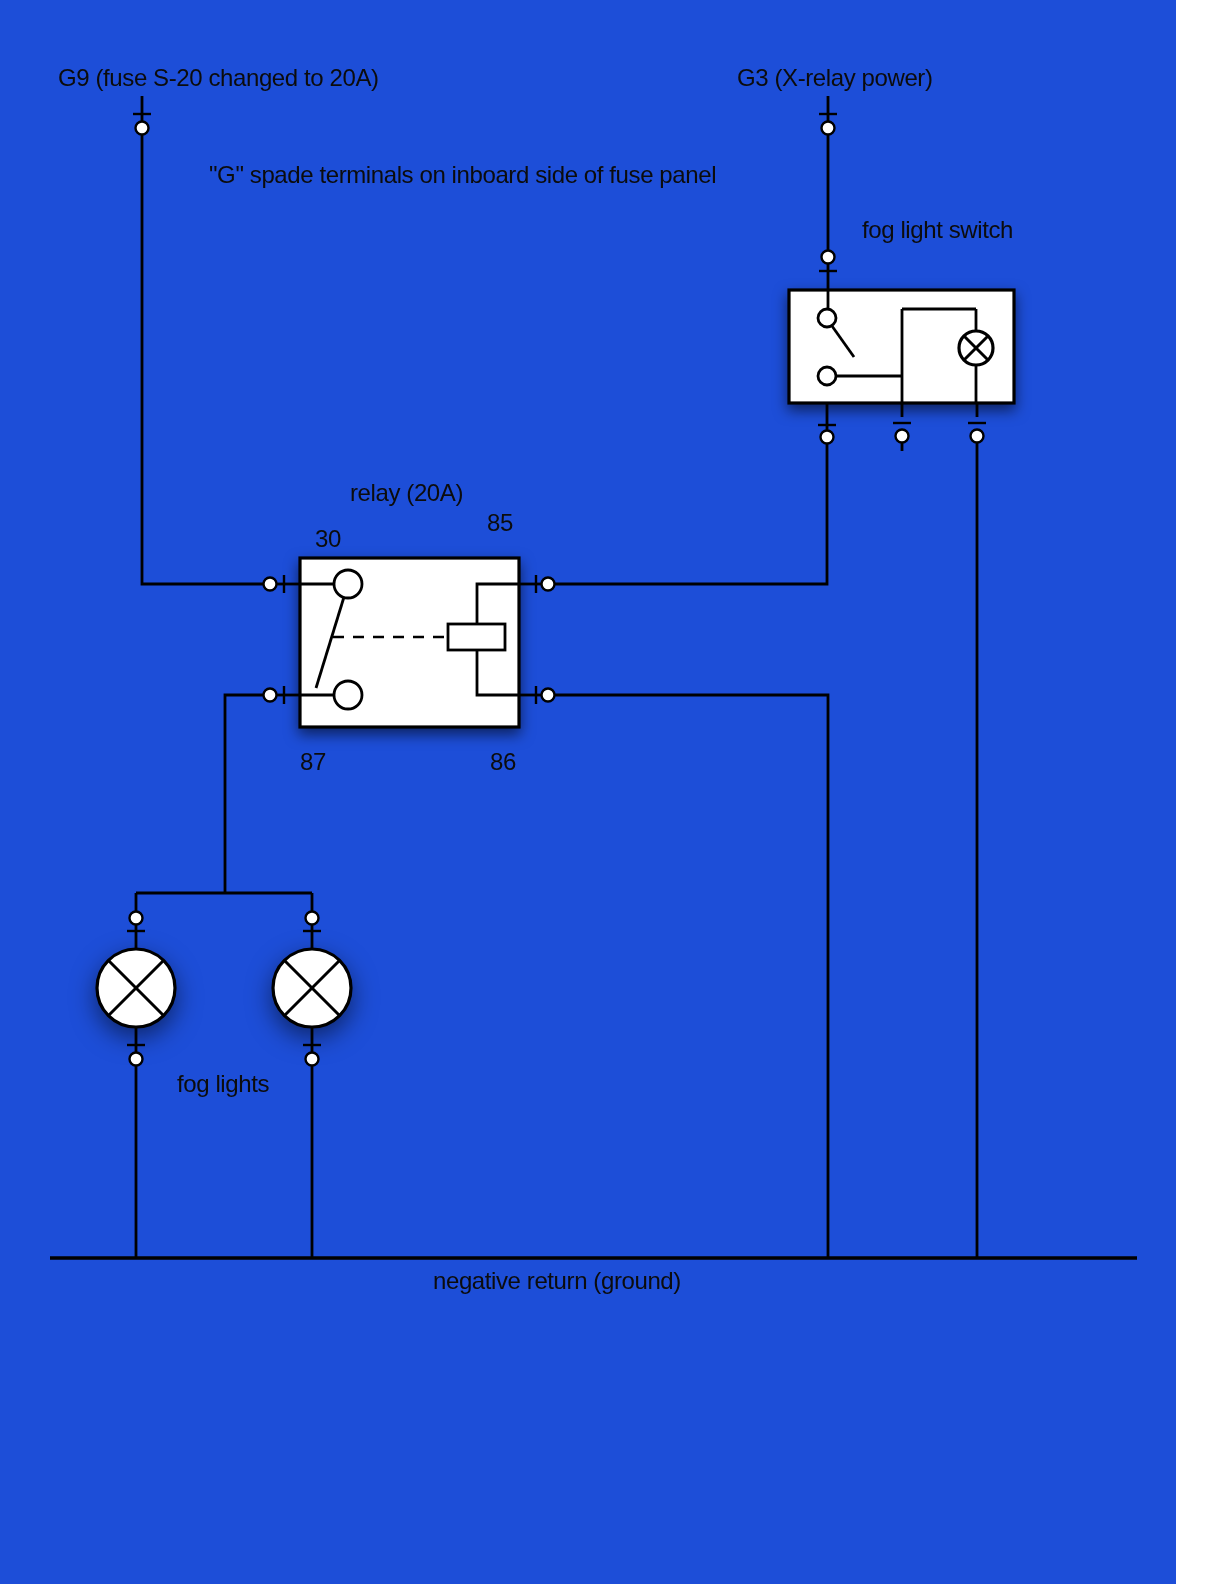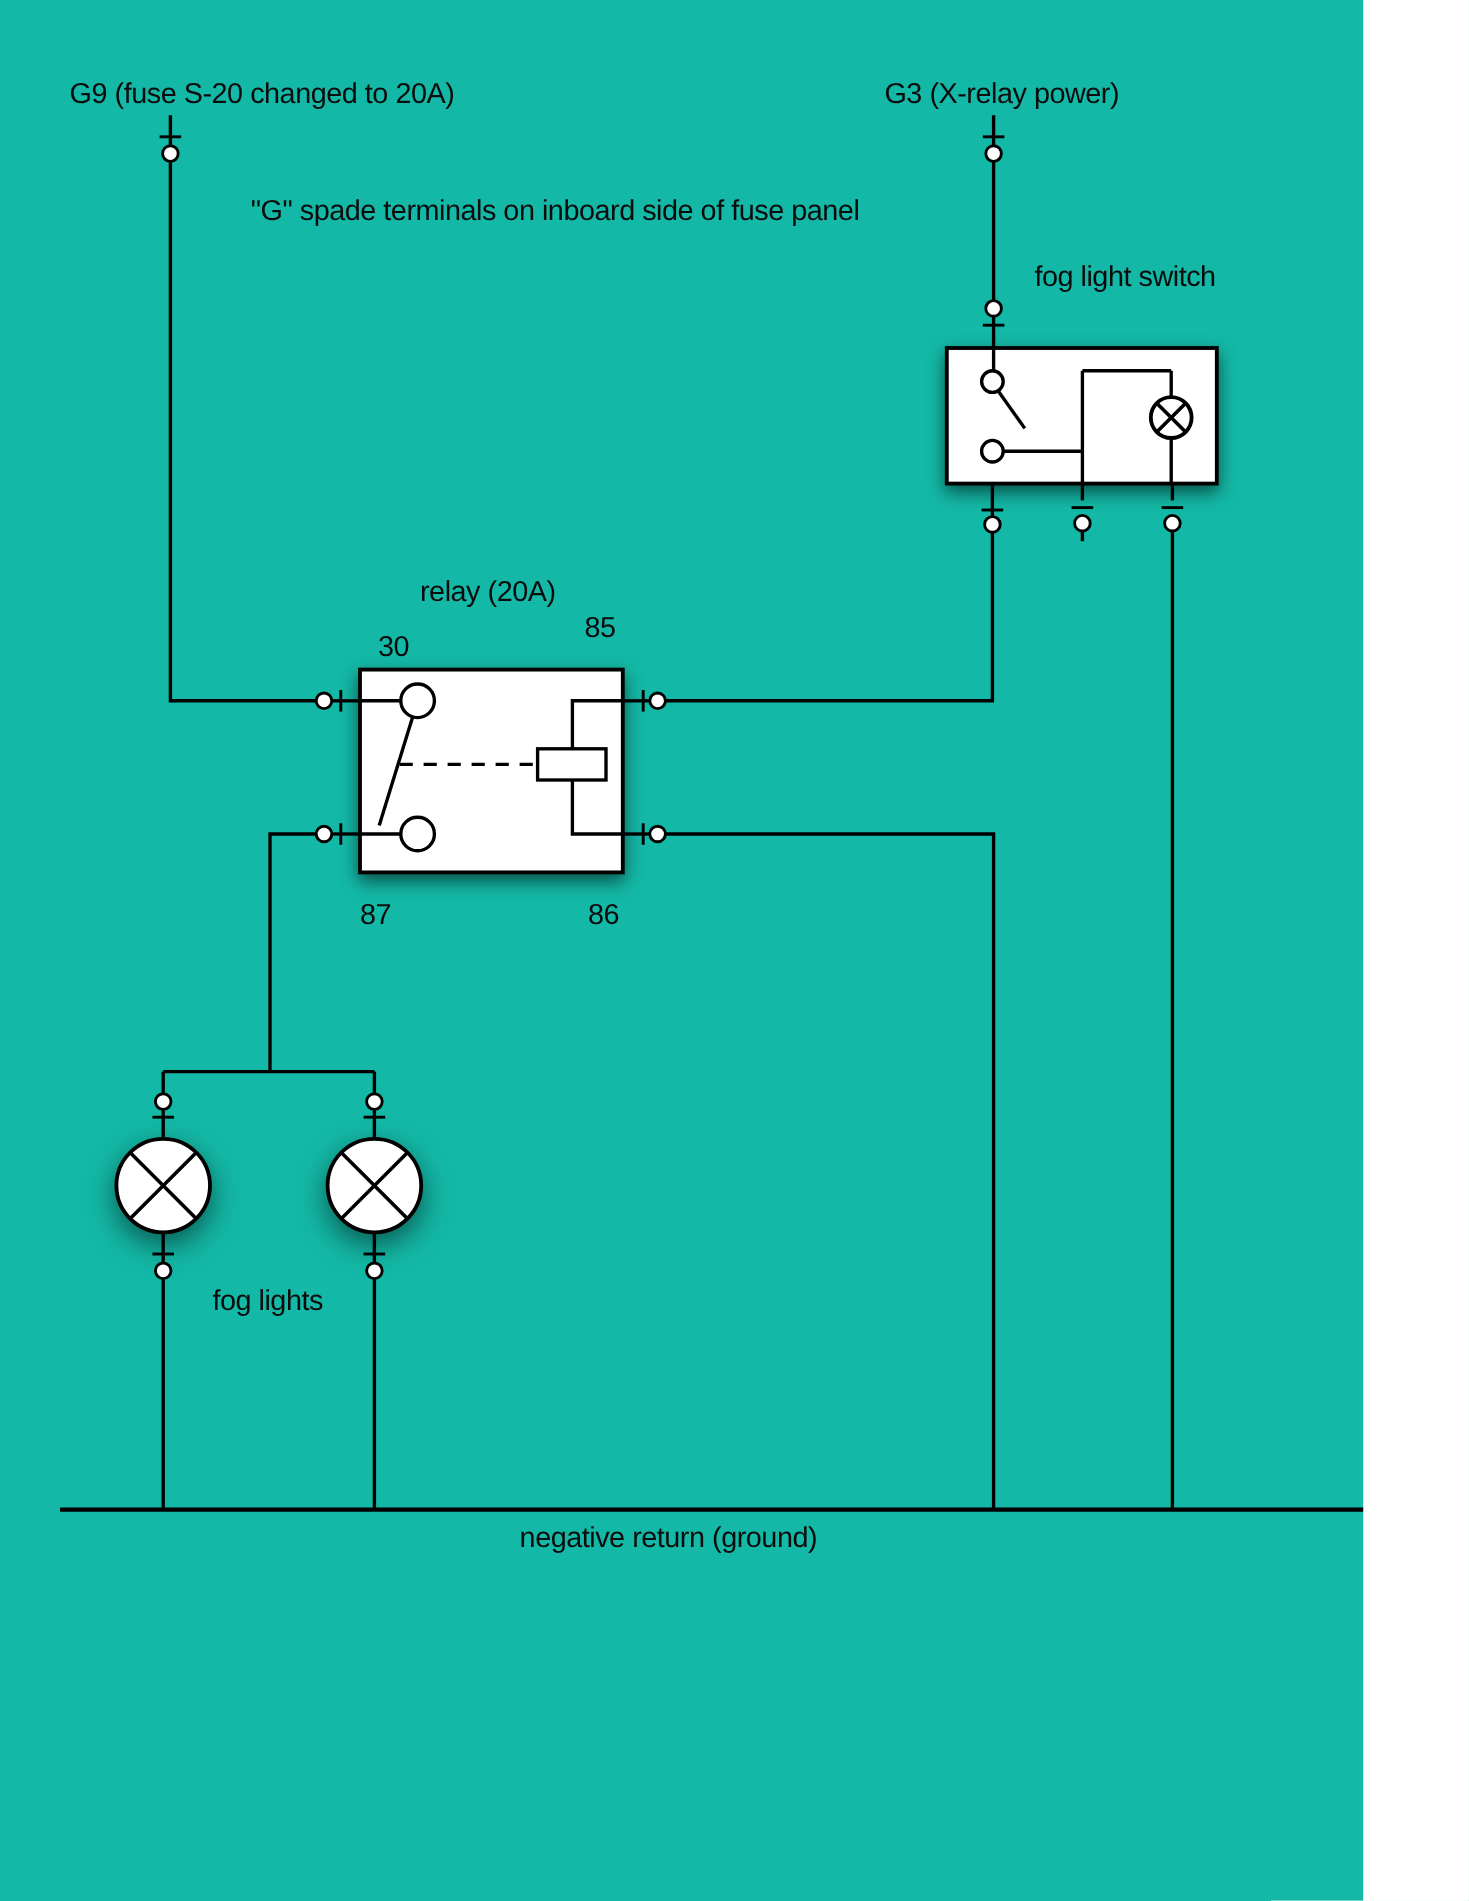--- a/index.html
+++ b/index.html
@@ -1,21 +1,22 @@
 <!DOCTYPE html>
 <html><head>
 <meta charset="utf-8">
 <style>
   html, body { margin: 0; padding: 0; background: #ffffff; }
   .canvas {
     position: relative;
     width: 1136px;
     height: 1584px;
-    background: #14b8a6;
+    background: #1d4ed8;
     overflow: hidden;
+    padding-left: 40px;
   }
   svg { position: absolute; left: 0; top: 0; }
   .wire   { stroke: #000; stroke-width: 2.8; fill: none; stroke-linecap: butt; }
   .busline{ stroke: #000; stroke-width: 3.4; fill: none; }
   .bar    { stroke: #000; stroke-width: 2.4; fill: none; }
   .term   { fill: #fff; stroke: #000; stroke-width: 2.4; }
   .contact{ fill: #fff; stroke: #000; stroke-width: 2.8; }
   .box    { fill: #fff; stroke: #000; stroke-width: 3.2; }
   .lamp   { fill: #fff; stroke: #000; stroke-width: 3.2; }
   .lampx  { stroke: #000; stroke-width: 3.0; fill: none; }

